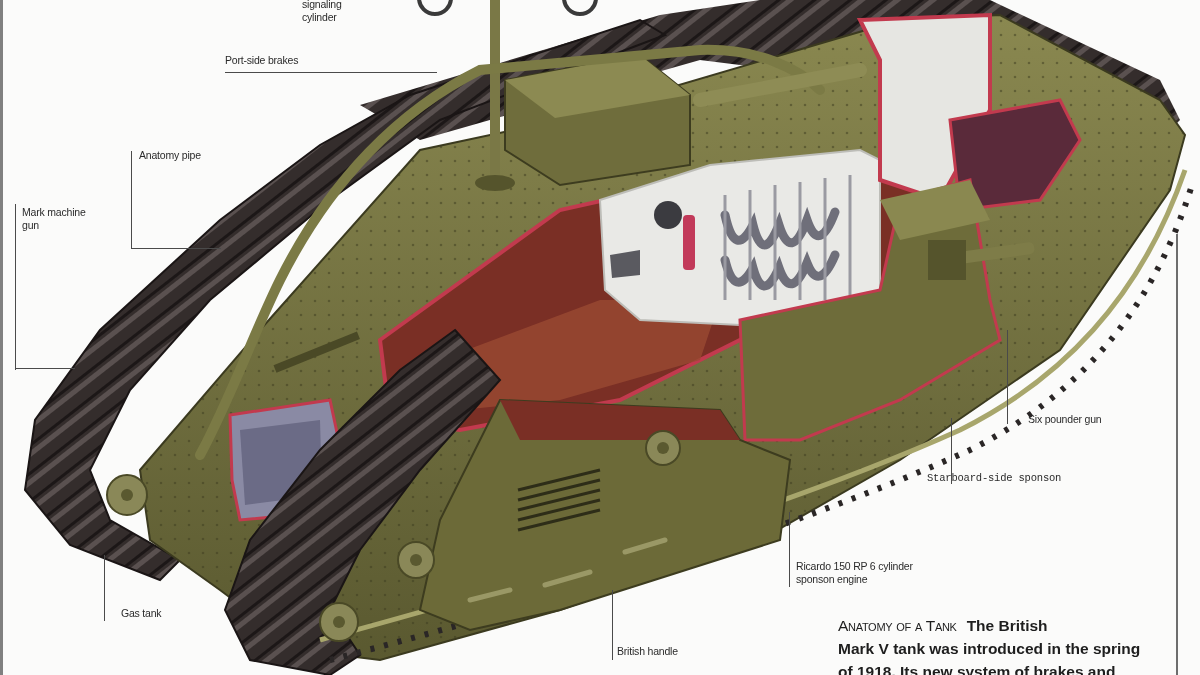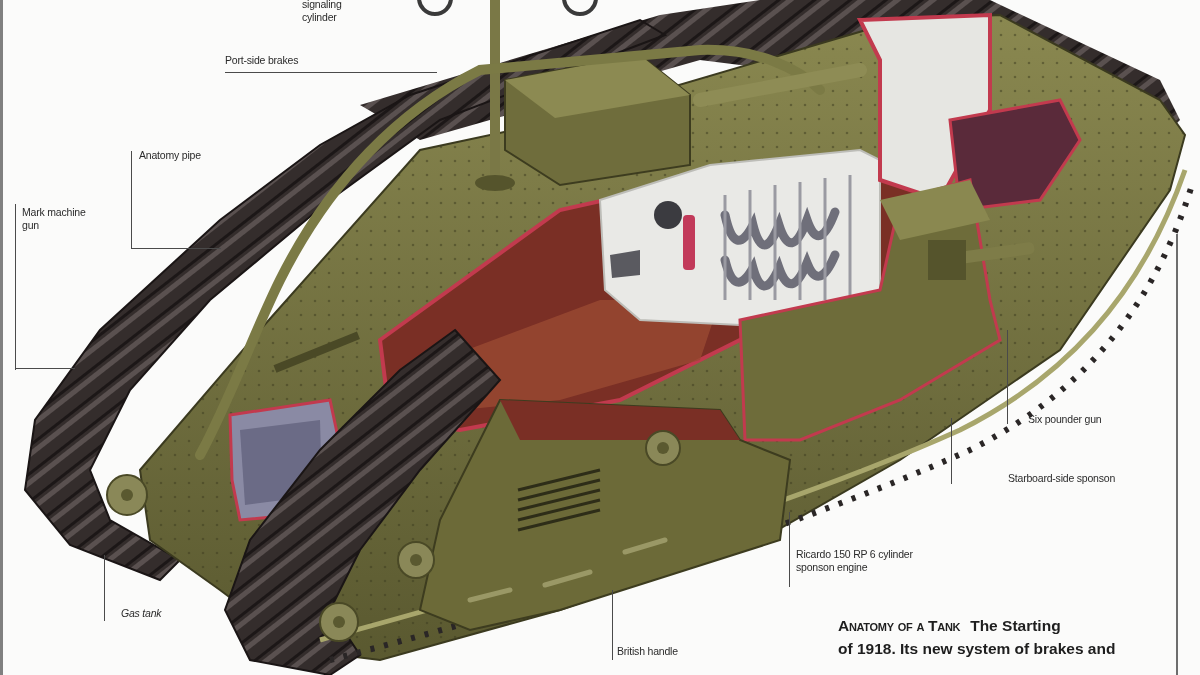--- a/index.html
+++ b/index.html
@@ -12,21 +12,21 @@
   svg.art { position: absolute; left: 0; top: 0; }
   .label {
     position: absolute; font-size: 10.5px; line-height: 13px; color: #2b2b2b;
     letter-spacing: -0.2px; white-space: nowrap;
   }
   .leader { position: absolute; background: #4a4a4a; }
   .caption {
     position: absolute; left: 838px; top: 614px; width: 320px;
     font-size: 15.5px; line-height: 23px; color: #1e1e1e; font-weight: bold;
   }
-  .caption .head { font-variant: small-caps; font-weight: bold; letter-spacing: -0.3px; margin-right: 10px; }
+  .caption .head { font-variant: small-caps; font-weight: normal; letter-spacing: -0.3px; margin-right: 10px; }
   .edge-rule { position: absolute; left: 1176px; top: 234px; width: 2px; height: 441px; background: #6d6d6d; }
   .left-edge { position: absolute; left: 0; top: 0; width: 3px; height: 675px; background: #1b1b1b; opacity: .55; }
 </style>
 </head>
 <body>
 
 <div class="stage">
   <div class="left-edge"></div>
 
   <svg class="art" width="1200" height="675" viewBox="0 0 1200 675">
@@ -156,42 +156,43 @@
     <div>gun</div>
   </div>
   <div class="leader" style="left:15px;top:204px;width:1px;height:166px;"></div>
   <div class="leader" style="left:15px;top:368px;width:60px;height:1px;"></div>
 
   <div class="label" style="left:1014px;top:413px;margin-left:14px;">
     <span>Six pounder gun</span>
   </div>
   <div class="leader" style="left:1007px;top:330px;width:1px;height:94px;"></div>
 
-  <div class="label" style="left:1008px;top:472px;">
+  <div class="label" style="left:927px;top:472px;font-family:Liberation Mono, monospace;">
     <span>Starboard-side sponson</span>
   </div>
   <div class="leader" style="left:951px;top:418px;width:1px;height:66px;"></div>
 
-  <div class="label" style="left:796px;top:548px;">
+  <div class="label" style="left:796px;top:560px;">
     <div>Ricardo 150 RP 6 cylinder</div>
     <div>sponson engine</div>
   </div>
   <div class="leader" style="left:789px;top:512px;width:1px;height:75px;"></div>
 
-  <div class="label" style="left:121px;top:607px;font-style:italic;">
+  <div class="label" style="left:121px;top:607px;">
     <span>Gas tank</span>
   </div>
   <div class="leader" style="left:104px;top:555px;width:1px;height:66px;"></div>
 
   <div class="label" style="left:617px;top:645px;">
     <span>British handle</span>
   </div>
   <div class="leader" style="left:612px;top:590px;width:1px;height:70px;"></div>
 
   <div class="caption">
     <div>
-      <span class="head">Anatomy of a Tank</span><span>The Starting</span>
+      <span class="head">Anatomy of a Tank</span><span>The British</span>
     </div>
+    <div>Mark V tank was introduced in the spring</div>
     <div>of 1918. Its new system of brakes and</div>
   </div>
 
   <div class="edge-rule"></div>
 </div>
 
 </body></html>

